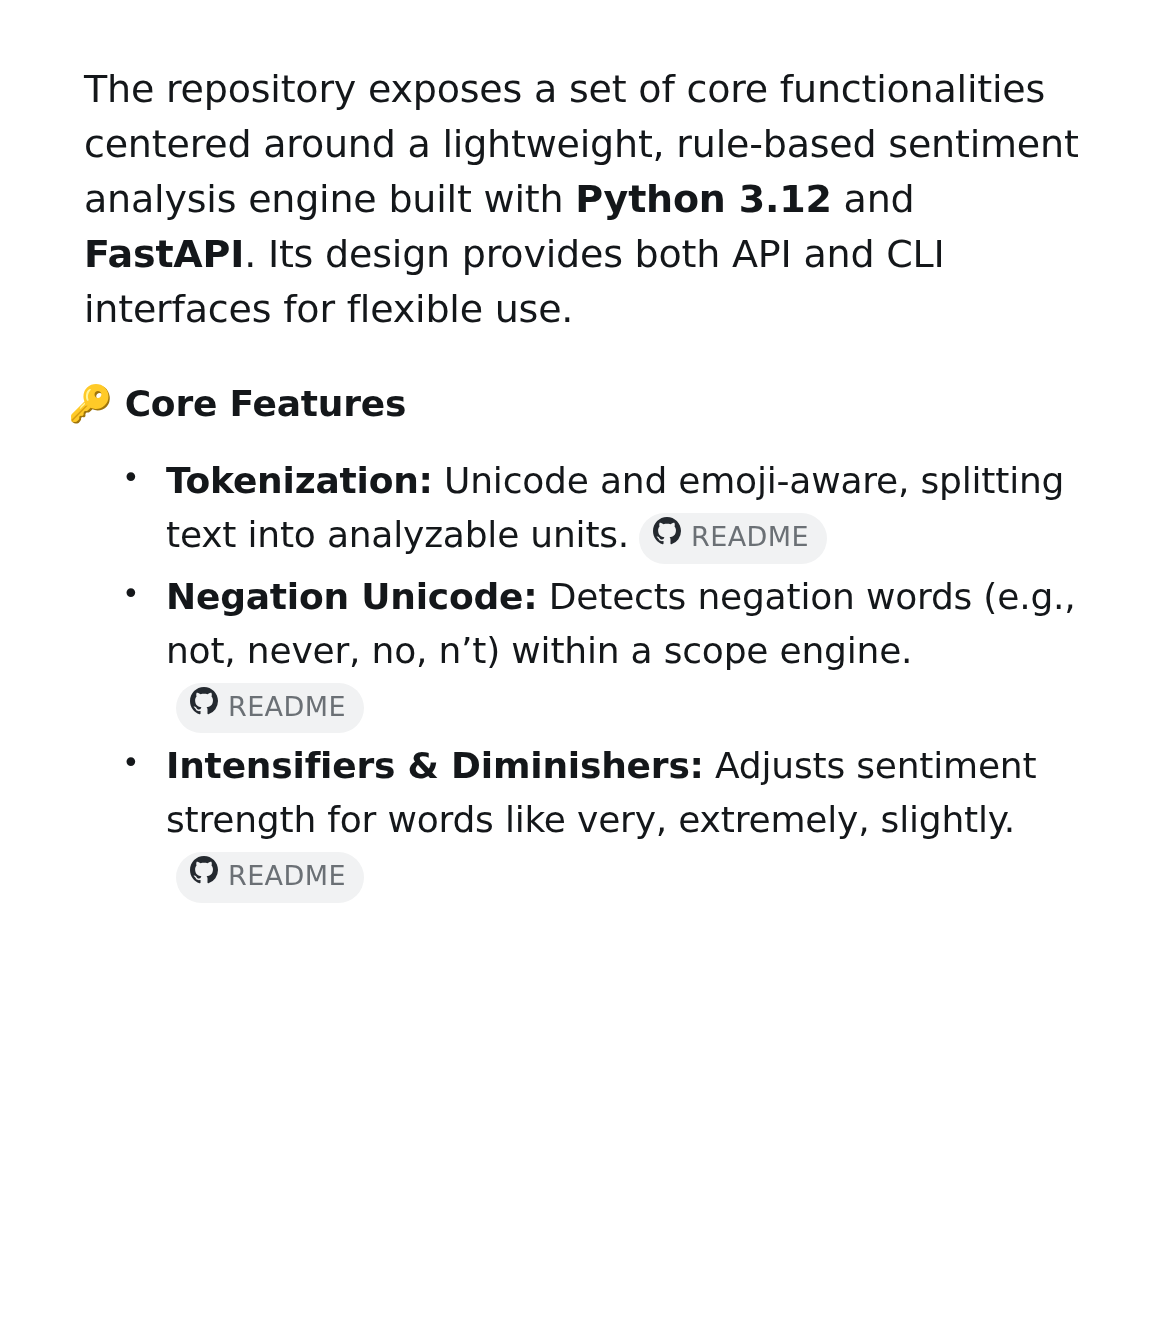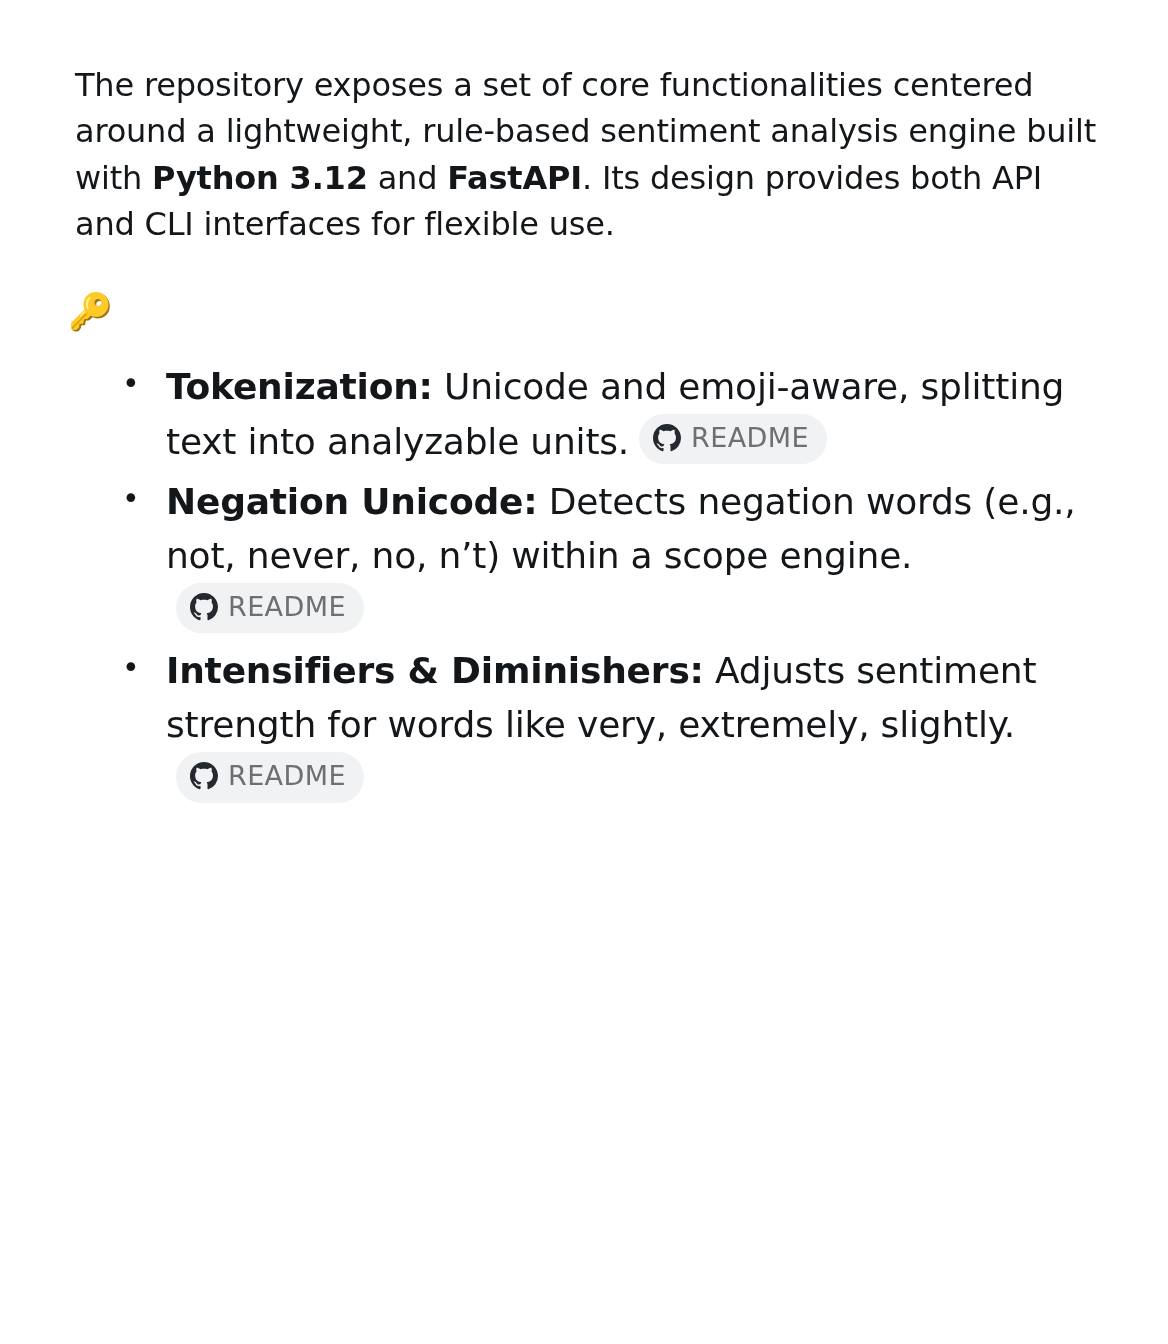--- a/index.html
+++ b/index.html
@@ -12,24 +12,24 @@
     height: 1344px;
     font-family: "DejaVu Sans", sans-serif;
     color: #14171a;
     overflow: hidden;
   }
   .page {
     padding: 62px 70px 0 68px;
     box-sizing: border-box;
   }
   .intro {
-    font-size: 32px;
+    font-size: 38px;
     line-height: 1.45;
     letter-spacing: -0.2px;
-    margin: 0 0 46px 7px;
+    margin: 0 0 46px 16px;
     color: #14171a;
   }
   .intro b {
     font-weight: 700;
   }
   .section-heading {
     display: flex;
     align-items: center;
     gap: 12px;
     font-size: 36px;
@@ -65,21 +65,20 @@
     color: #14171a;
   }
   .feature-title {
     font-weight: 700;
   }
   .feature-body {
     font-weight: 400;
   }
   .cite {
     display: inline-flex;
-    align-items: center;
     gap: 10px;
     background: #f1f2f3;
     border-radius: 999px;
     padding: 4px 18px 6px 14px;
     margin-left: 10px;
     vertical-align: 2px;
     white-space: nowrap;
   }
   .cite .gh {
     width: 28px;
@@ -100,20 +99,21 @@
 </style>
 </head>
 <body>
 
 <div class="page">
 
   <p class="intro"><span>The repository exposes a set of core functionalities centered around a lightweight, rule-based sentiment analysis engine built with </span><b>Python 3.12</b><span> and </span><b>FastAPI</b><span>. Its design provides both API and CLI interfaces for flexible use.</span></p>
 
   <h2 class="section-heading">
     <span class="emoji">🔑</span>
+    <span>Core Features</span>
   </h2>
 
   <ul class="features">
 
     <li>
       <span class="feature-title">Tokenization:</span>
       <span class="feature-body">Unicode and emoji-aware, splitting text into analyzable units.</span><span class="cite">
           <span class="gh">
             <svg viewBox="0 0 16 16" aria-hidden="true">
               <path fill="#24292f" d="M8 0C3.58 0 0 3.58 0 8c0 3.54 2.29 6.53 5.47 7.59.4.07.55-.17.55-.38 0-.19-.01-.82-.01-1.49-2.01.37-2.53-.49-2.69-.94-.09-.23-.48-.94-.82-1.13-.28-.15-.68-.52-.01-.53.63-.01 1.08.58 1.23.82.72 1.21 1.87.87 2.33.66.07-.52.28-.87.51-1.07-1.78-.2-3.64-.89-3.64-3.95 0-.87.31-1.59.82-2.15-.07-.2-.36-1.02.08-2.12 0 0 .67-.21 2.2.82.64-.18 1.32-.27 2-.27.68 0 1.36.09 2 .27 1.53-1.04 2.2-.82 2.2-.82.44 1.1.15 1.92.08 2.12.51.56.82 1.27.82 2.15 0 3.07-1.87 3.75-3.65 3.95.29.25.54.73.54 1.48 0 1.07-.01 1.93-.01 2.2 0 .21.15.46.55.38A8.01 8.01 0 0 0 16 8c0-4.42-3.58-8-8-8z"></path>

